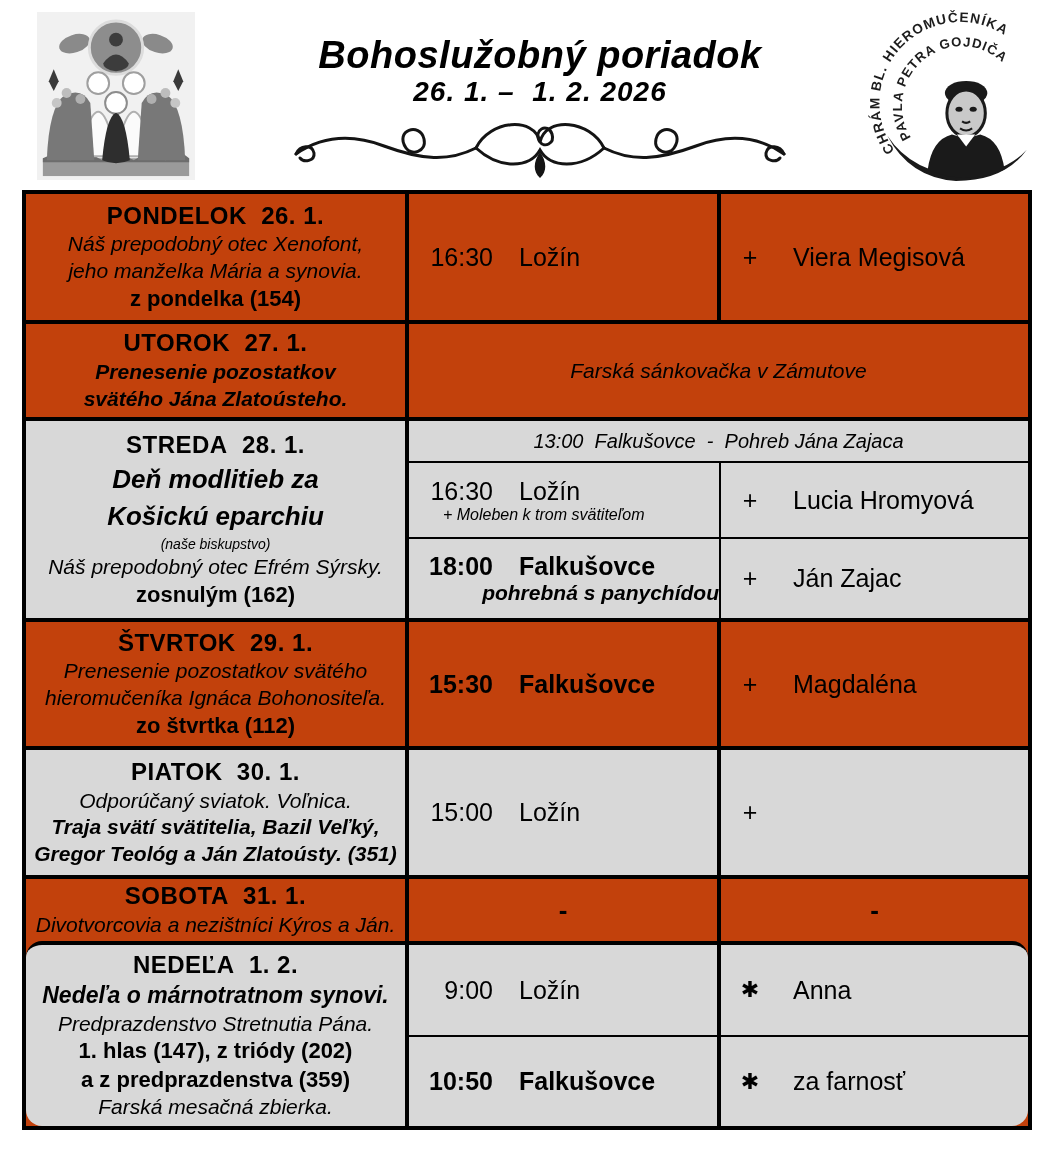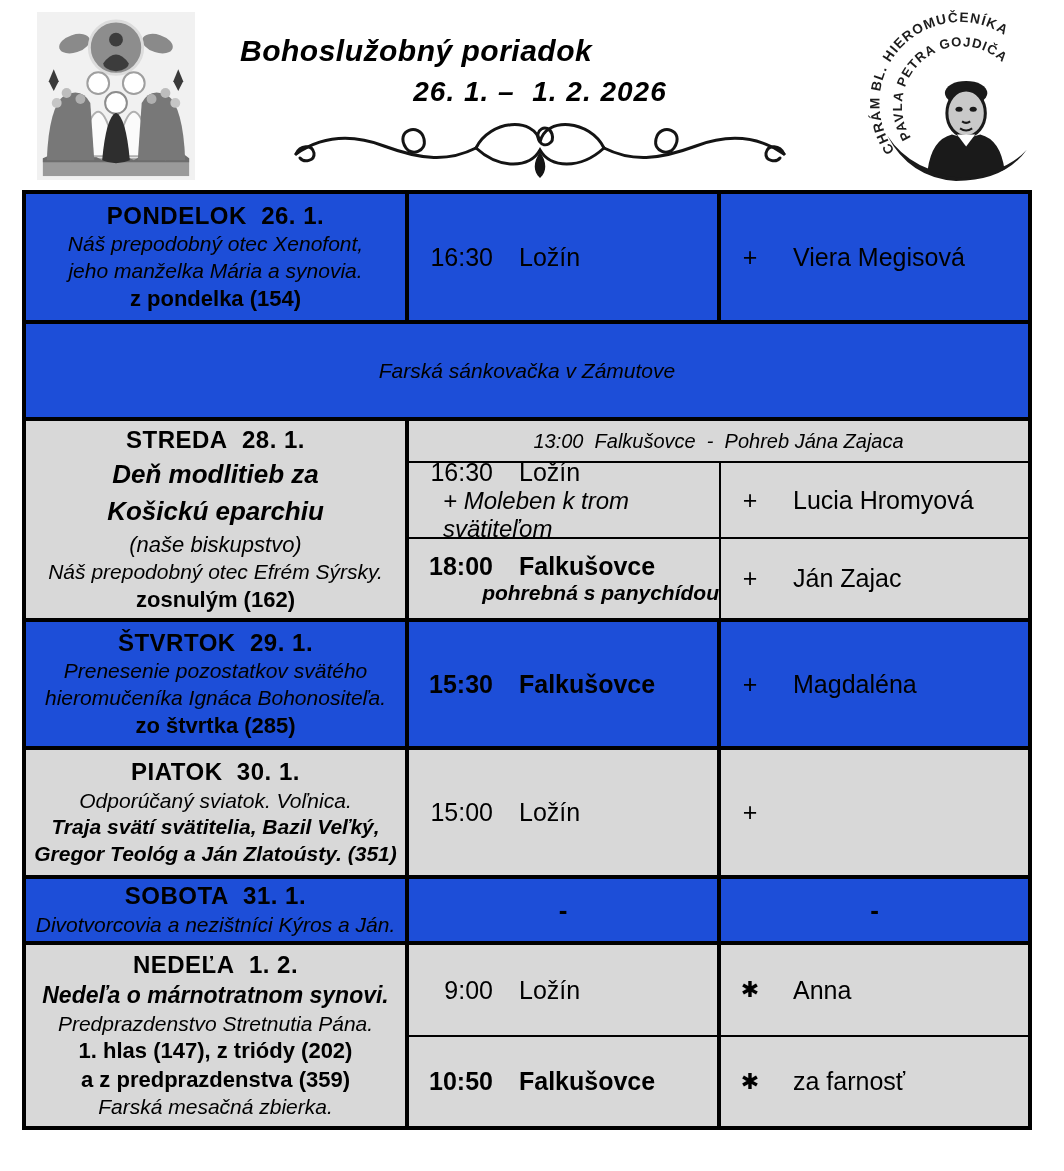--- a/index.html
+++ b/index.html
@@ -3,29 +3,29 @@
 <meta charset="utf-8">
 <style>
   html,body{margin:0;padding:0;background:#fff;}
   body{
     width:1064px;height:1171px;position:relative;overflow:hidden;
     font-family:"Liberation Sans","DejaVu Sans",sans-serif;color:#000;
   }
   
   .hdr-icon{position:absolute;left:36px;top:12px;width:160px;height:168px;}
   .hdr-stamp{position:absolute;left:856px;top:0px;width:200px;height:182px;}
-  .hdr-title{position:absolute;left:240px;top:34px;width:600px;
-    font-size:30px;font-weight:bold;font-style:italic;letter-spacing:0.5px;}
+  .hdr-title{position:absolute;left:240px;top:34px;width:600px;text-align:center;
+    font-size:38px;font-weight:bold;font-style:italic;letter-spacing:0.5px;}
   .hdr-date{position:absolute;left:240px;top:76px;width:600px;text-align:center;
     font-size:28px;font-weight:bold;font-style:italic;letter-spacing:1px;}
   .hdr-flourish{position:absolute;left:288px;top:112px;width:504px;height:66px;}
 
   
   .sched{position:absolute;left:22px;top:190px;width:1010px;height:940px;
-    border:4px solid #000;box-sizing:border-box;background:#1d4ed8;display:flex;flex-direction:column;}
+    border:4px solid #000;box-sizing:border-box;background:#c2410c;display:flex;flex-direction:column;}
   .row{display:flex;box-sizing:border-box;}
   .row + .row{border-top:4px solid #000;}
   .gray{background:#d8d8d8;}
   .cell{box-sizing:border-box;}
   .day{width:383px;border-right:4px solid #000;display:flex;flex-direction:column;
     justify-content:center;align-items:center;text-align:center;line-height:1.28;padding:2px 2px;}
   .day-title{font-size:24px;font-weight:bold;letter-spacing:0.5px;}
   .n-it{font-size:21px;font-style:italic;}
   .n-b{font-size:22px;font-weight:bold;}
   .n-bi{font-size:21px;font-weight:bold;font-style:italic;}
@@ -41,21 +41,21 @@
   .sym.star{font-size:22px;font-weight:bold;}
   .nm{margin-left:30px;font-size:25px;}
   .spanCell{flex:1;display:flex;align-items:center;justify-content:center;
     font-size:21px;font-style:italic;}
   .dashCell{display:flex;align-items:center;justify-content:center;font-size:26px;font-weight:bold;}
   .banner{height:42px;border-bottom:2px solid #000;display:flex;align-items:center;justify-content:center;
     font-size:20px;font-style:italic;box-sizing:border-box;}
   .srow{display:flex;box-sizing:border-box;}
   .thinDiv{border-bottom:2px solid #000;}
   .thinV{border-right-width:2px;}
-  .extra-it{font-size:24px;font-style:italic;padding-left:22px;}
+  .extra-it{font-size:16px;font-style:italic;padding-left:22px;}
   .extra-bi{font-size:21px;font-weight:bold;font-style:italic;text-align:right;}
 </style>
 </head>
 <body>
 
 <svg class="hdr-icon" viewBox="0 0 160 170" aria-hidden="true">
   <rect x="0" y="0" width="160" height="170" fill="#f1f1f1"></rect>
   <rect x="6" y="148" width="148" height="18" fill="#9a9a9a"></rect>
   <path d="M6,148 L20,142 L34,150 L50,141 L66,150 L82,142 L98,150 L114,141 L130,150 L146,142 L154,148 L154,152 L6,152 Z" fill="#6d6d6d"></path>
   <path d="M12,70 l5,-12 5,12 -5,10 Z" fill="#3a3a3a"></path>
@@ -138,29 +138,34 @@
         <span class="p">Ložín</span>
       </div>
     </div>
     <div class="cell intCell">
       <span class="sym">+</span>
       <span class="nm">Viera Megisová</span>
     </div>
   </div>
 
   <div class="row" style="height:97px;">
+    <div class="cell day">
+      <div class="day-title">UTOROK&nbsp; 27. 1.</div>
+      <div class="n-bi">Prenesenie pozostatkov</div>
+      <div class="n-bi">svätého Jána Zlatoústeho.</div>
+    </div>
     <div class="cell spanCell">Farská sánkovačka v Zámutove</div>
   </div>
 
   <div class="row gray" style="height:201px;">
     <div class="cell day">
       <div class="day-title">STREDA&nbsp; 28. 1.</div>
       <div class="n-big">Deň modlitieb za</div>
       <div class="n-big">Košickú eparchiu</div>
-      <div class="n-it" style="font-size:22px;">(naše biskupstvo)</div>
+      <div class="n-it" style="font-size:14px;">(naše biskupstvo)</div>
       <div class="n-it">Náš prepodobný otec Efrém Sýrsky.</div>
       <div class="n-b">zosnulým (162)</div>
     </div>
     <div class="rightCol">
       <div class="banner">13:00&nbsp; Falkušovce&nbsp; -&nbsp; Pohreb Jána Zajaca</div>
       <div class="srow thinDiv" style="height:76px;">
         <div class="cell timeCell thinV">
           <div class="timeLine">
             <span class="t">16:30</span>
             <span class="p">Ložín</span>
@@ -186,21 +191,21 @@
         </div>
       </div>
     </div>
   </div>
 
   <div class="row" style="height:128px;">
     <div class="cell day">
       <div class="day-title">ŠTVRTOK&nbsp; 29. 1.</div>
       <div class="n-it">Prenesenie pozostatkov svätého</div>
       <div class="n-it">hieromučeníka Ignáca Bohonositeľa.</div>
-      <div class="n-b">zo štvrtka (285)</div>
+      <div class="n-b">zo štvrtka (112)</div>
     </div>
     <div class="cell timeCell boldsvc">
       <div class="timeLine">
         <span class="t">15:30</span>
         <span class="p">Falkušovce</span>
       </div>
     </div>
     <div class="cell intCell">
       <span class="sym">+</span>
       <span class="nm">Magdaléna</span>
@@ -227,21 +232,21 @@
 
   <div class="row" style="height:66px;">
     <div class="cell day">
       <div class="day-title">SOBOTA&nbsp; 31. 1.</div>
       <div class="n-it">Divotvorcovia a nezištníci Kýros a Ján.</div>
     </div>
     <div class="cell timeCell dashCell" style="padding-left:0;">-</div>
     <div class="cell intCell dashCell" style="padding-left:0;">-</div>
   </div>
 
-  <div class="row gray" style="flex:1;">
+  <div class="row gray" style="flex:1;border-radius:16px;">
     <div class="cell day">
       <div class="day-title">NEDEĽA&nbsp; 1. 2.</div>
       <div class="n-bi" style="font-size:23px;">Nedeľa o márnotratnom synovi.</div>
       <div class="n-it">Predprazdenstvo Stretnutia Pána.</div>
       <div class="n-b">1. hlas (147), z triódy (202)</div>
       <div class="n-b">a z predprazdenstva (359)</div>
       <div class="n-it">Farská mesačná zbierka.</div>
     </div>
     <div class="rightCol">
       <div class="srow thinDiv" style="height:92px;">

